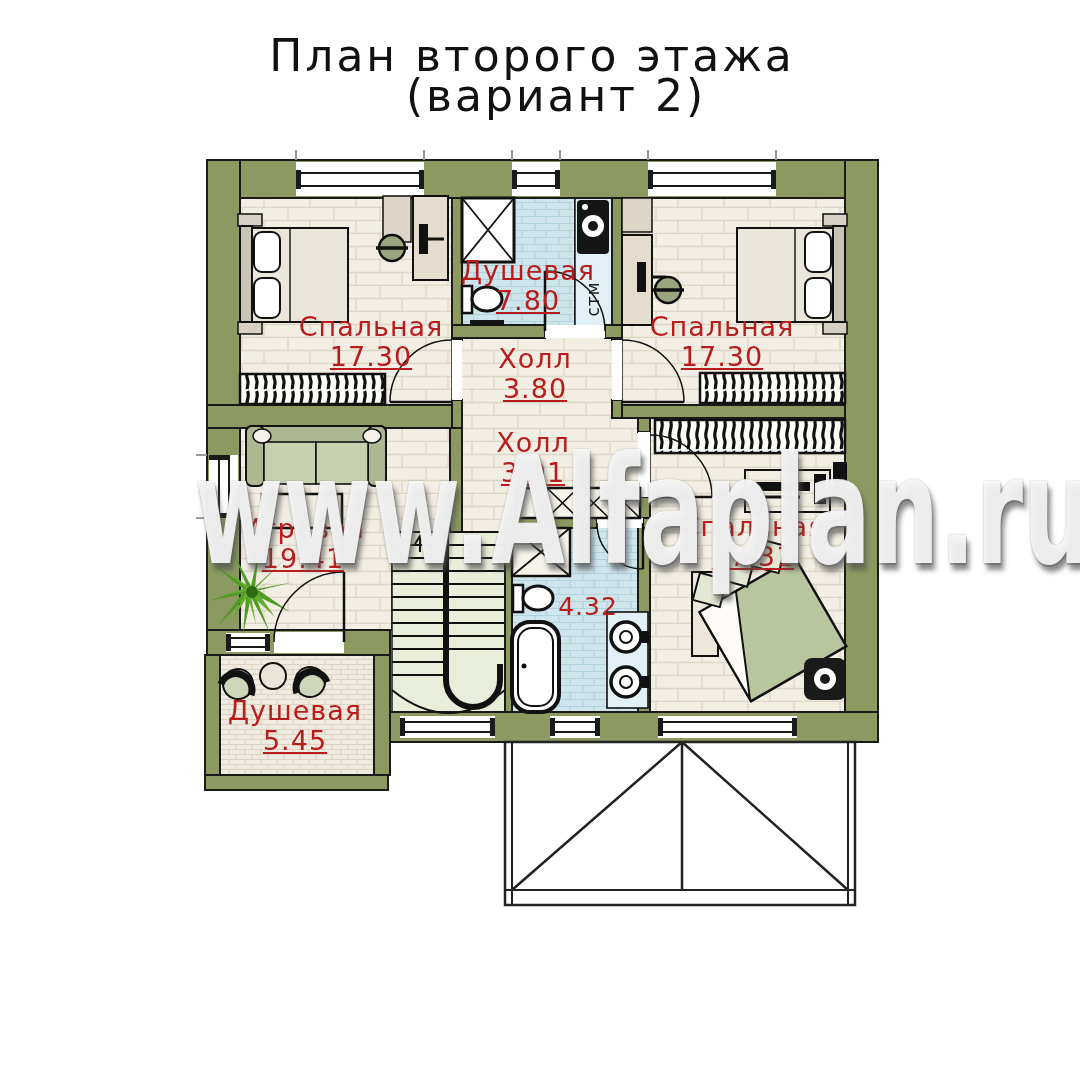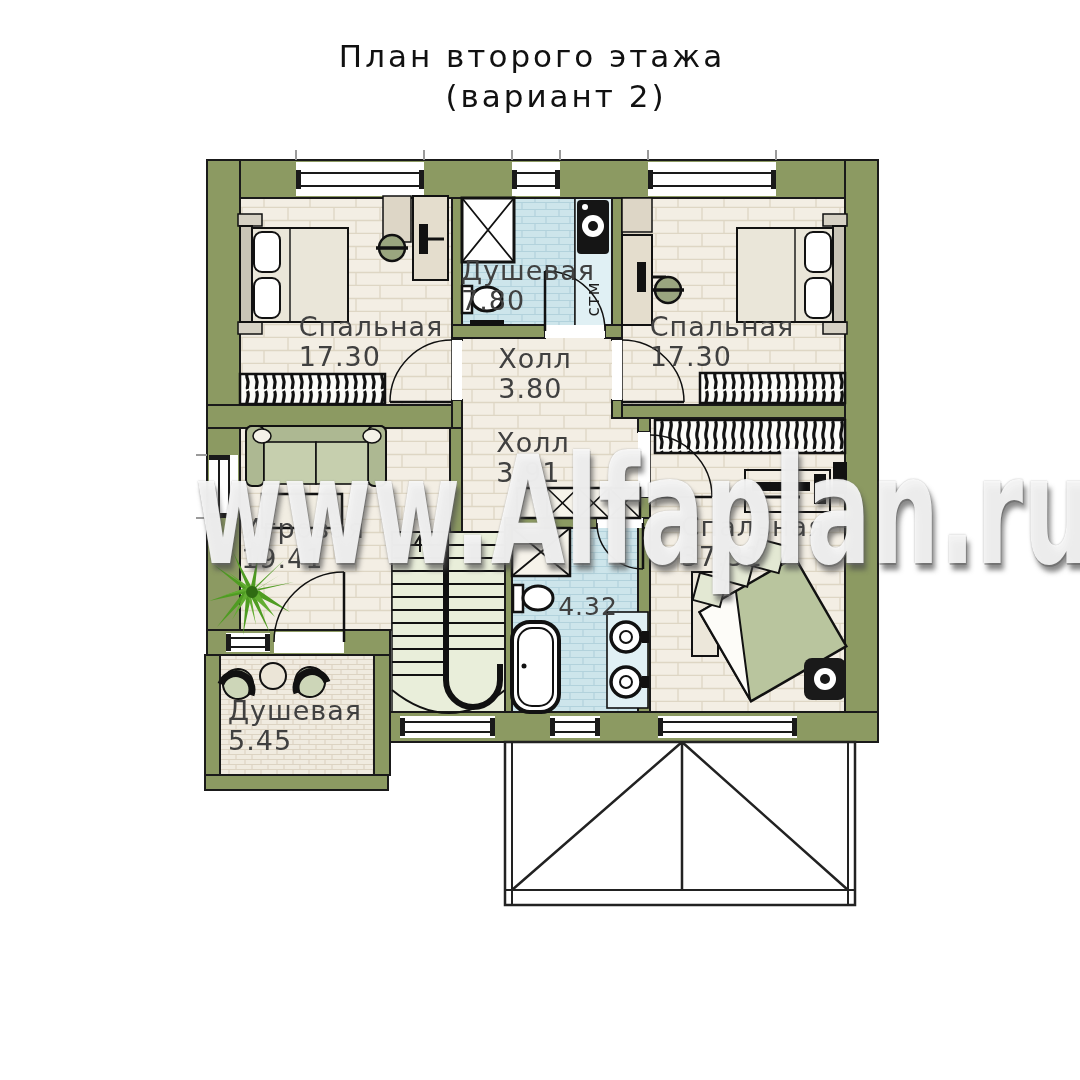--- a/index.html
+++ b/index.html
@@ -1,26 +1,26 @@
 <!DOCTYPE html>
 <html><head>
 <meta charset="utf-8">
 <style>
   html,body{margin:0;padding:0;background:#fff;}
   body{width:1080px;height:1080px;position:relative;overflow:hidden;
        font-family:"DejaVu Sans",sans-serif;color:#161616;}
   .title{position:absolute;top:36px;left:0;width:100%;text-align:center;
-         font-size:31px;letter-spacing:3px;line-height:40px;color:#111;}
+         font-size:44px;letter-spacing:3px;line-height:40px;color:#111;}
   .title .l1{transform:translateX(-8px);}
   .title .l2{transform:translateX(16px);}
   .plan-wrap{position:absolute;left:190px;top:150px;width:700px;height:780px;}
-  .rlabel{position:absolute;transform:translateX(-50%);
+  .rlabel{position:absolute;transform:translateX(-50%);text-align:center;
           font-size:27px;line-height:30px;letter-spacing:1px;white-space:nowrap;
-          color:#404040;z-index:3;}
-  .rlabel .area{display:block;}
+          color:#b91c1c;z-index:3;}
+  .rlabel .area{display:block;text-decoration:underline;}
   .vlabel{position:absolute;font-size:17px;letter-spacing:1px;color:#1b1b1b;
           transform:translate(-50%,-50%) rotate(-90deg);z-index:3;}
   .watermark{position:absolute;top:424px;left:0;width:100%;text-align:center;
              font-size:150px;font-weight:bold;letter-spacing:0px;z-index:6;
              color:rgba(255,255,255,0.88);transform:scaleX(0.64);
              transform-origin:50% 50%;white-space:nowrap;pointer-events:none;
              text-shadow:5px 7px 6px rgba(75,75,75,0.65),
                          1px 2px 0 rgba(140,140,140,0.55),
                          0 0 2px rgba(120,120,120,0.6);}
 </style>

